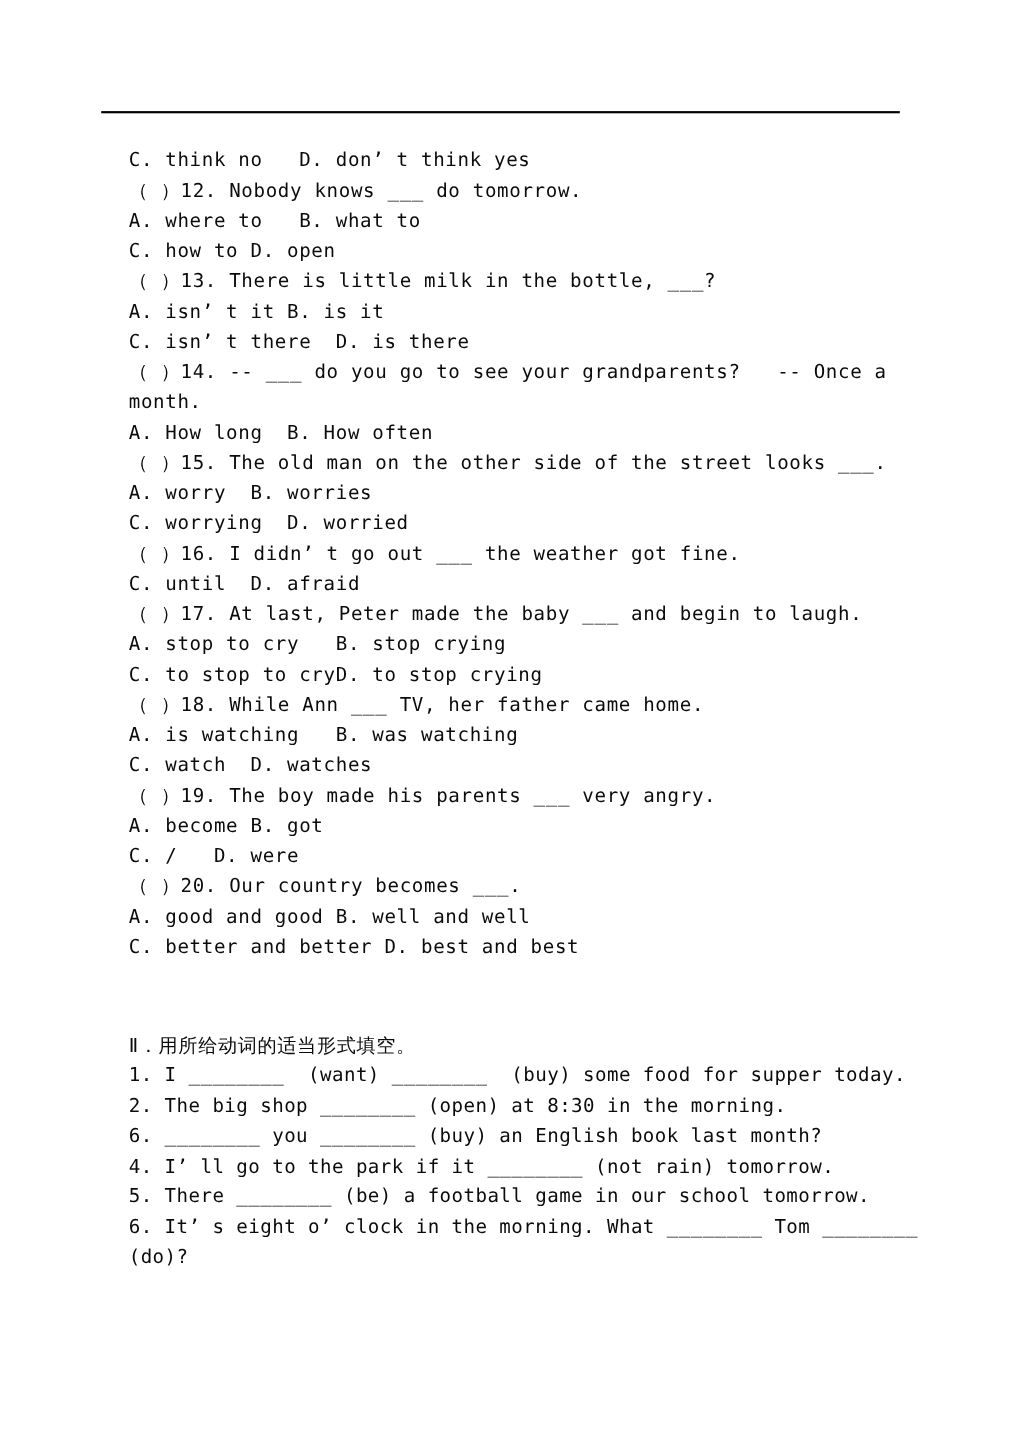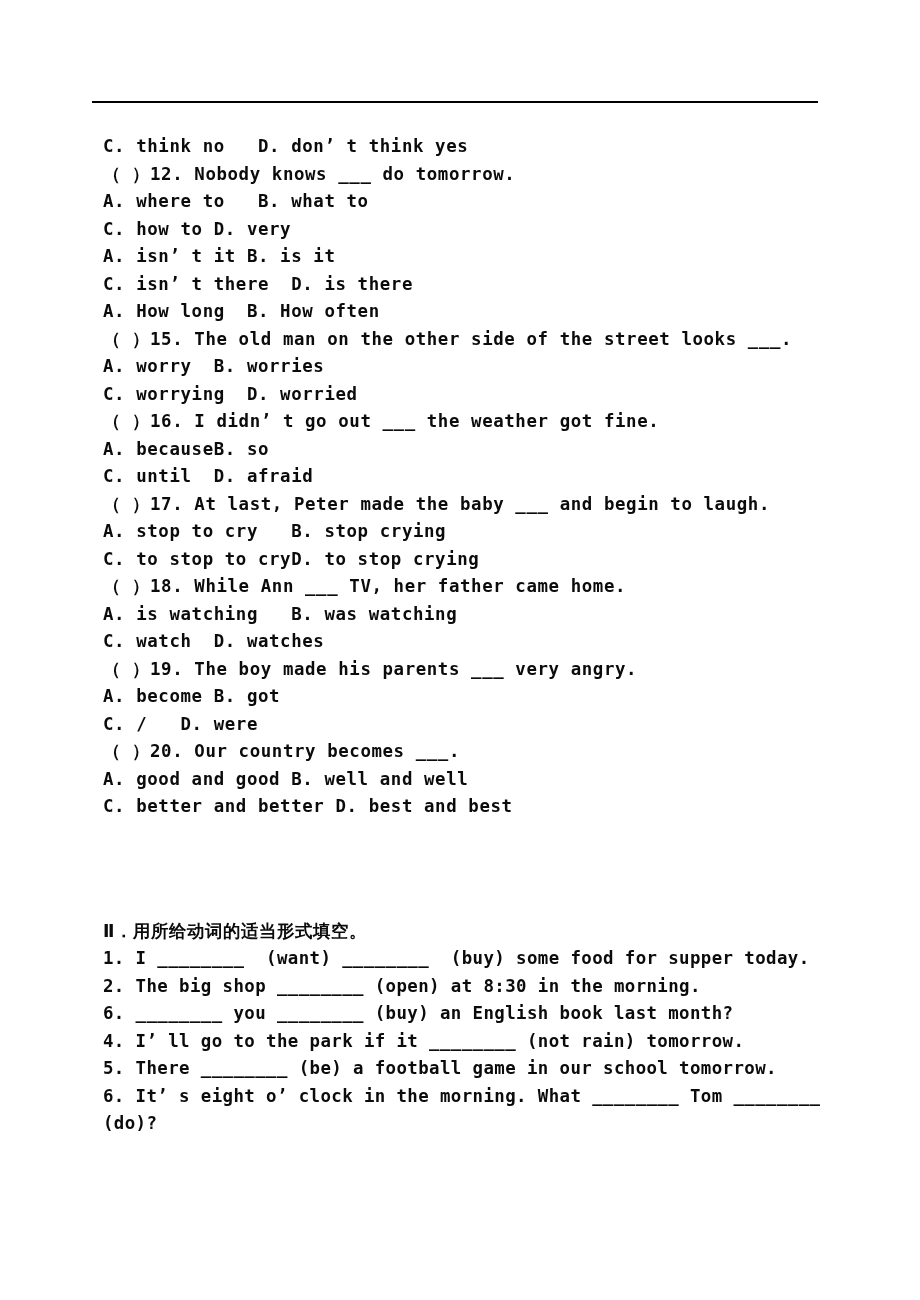--- a/index.html
+++ b/index.html
@@ -26,24 +26,23 @@
   .rule {
     position: absolute;
     left: 92px;
     top: 101px;
     width: 726px;
     height: 0;
     border-top: 2px solid #000;
   }
   .body-block {
     position: absolute;
-    left: 103px;
+    left: 117px;
     top: 133px;
     width: 760px;
-    font-weight: bold;
   }
   .ln {
     font-size: 17.4px;
     line-height: 27.5px;
     letter-spacing: 0.6px;
     white-space: pre-wrap;
     word-break: normal;
     color: #0b0b0b;
   }
   .ln.wrapline {
@@ -52,48 +51,49 @@
   .gap-block {
     height: 62px;
   }
   .sec-head {
     font-size: 17.4px;
     line-height: 27.5px;
     letter-spacing: 0.6px;
     white-space: pre-wrap;
     font-family: "DejaVu Sans", "Liberation Sans", sans-serif;
     color: #0b0b0b;
-    margin-top: 35px;
   }
   .sec2 .ln {
     letter-spacing: 0.4px;
   }
 </style>
 </head>
 <body>
 
 <div class="page">
 
   <div class="rule"></div>
 
   <div class="body-block">
 
     <div class="sec1">
       <div class="ln">C. think no   D. don’ t think yes</div>
       <div class="ln">（ ）12. Nobody knows ___ do tomorrow.</div>
       <div class="ln">A. where to   B. what to</div>
-      <div class="ln">C. how to D. very</div>
+      <div class="ln">C. how to D. open</div>
+      <div class="ln">（ ）13. There is little milk in the bottle, ___?</div>
       <div class="ln">A. isn’ t it B. is it</div>
       <div class="ln">C. isn’ t there  D. is there</div>
+      <div class="ln">（ ）14. -- ___ do you go to see your grandparents?   -- Once a</div>
+      <div class="ln wrapline">month.</div>
       <div class="ln">A. How long  B. How often</div>
       <div class="ln">（ ）15. The old man on the other side of the street looks ___.</div>
       <div class="ln">A. worry  B. worries</div>
       <div class="ln">C. worrying  D. worried</div>
       <div class="ln">（ ）16. I didn’ t go out ___ the weather got fine.</div>
-      <div class="ln">A. becauseB. so</div>
       <div class="ln">C. until  D. afraid</div>
       <div class="ln">（ ）17. At last, Peter made the baby ___ and begin to laugh.</div>
       <div class="ln">A. stop to cry   B. stop crying</div>
       <div class="ln">C. to stop to cryD. to stop crying</div>
       <div class="ln">（ ）18. While Ann ___ TV, her father came home.</div>
       <div class="ln">A. is watching   B. was watching</div>
       <div class="ln">C. watch  D. watches</div>
       <div class="ln">（ ）19. The boy made his parents ___ very angry.</div>
       <div class="ln">A. become B. got</div>
       <div class="ln">C. /   D. were</div>

